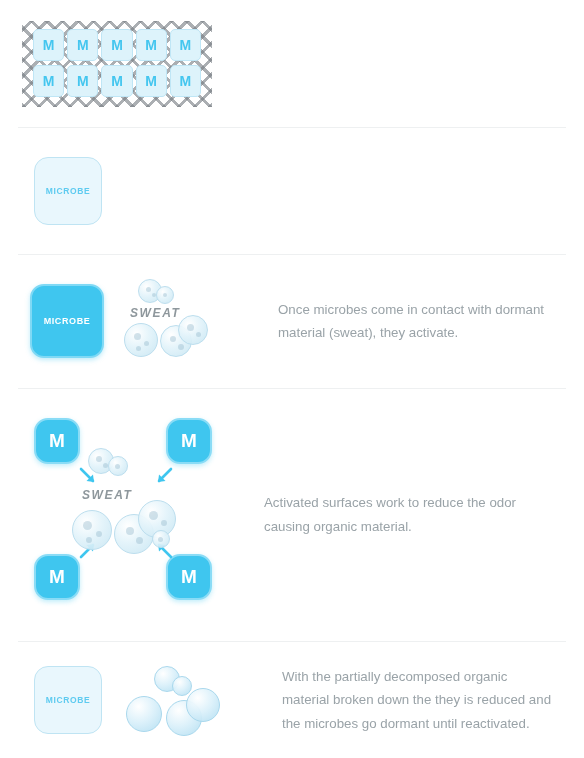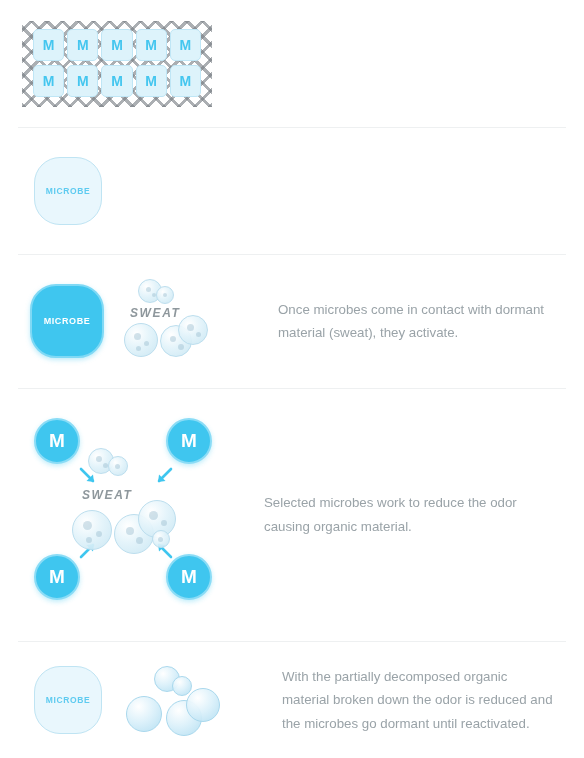--- a/index.html
+++ b/index.html
@@ -102,21 +102,21 @@
     align-items: center;
     justify-content: center;
     font-size: 14px;
     font-weight: bold;
     color: #44c6ef;
     font-family: "Liberation Sans", sans-serif;
   }
 
   
   .microbe-box {
-    border-radius: 26px;
+    border-radius: 14px;
     display: flex;
     align-items: center;
     justify-content: center;
     box-sizing: border-box;
     font-family: "Liberation Sans", sans-serif;
     letter-spacing: 0.6px;
   }
   .microbe-box.dormant {
     width: 68px;
     height: 68px;
@@ -338,35 +338,35 @@
           </div>
           <div class="blob" style="left:86px; top:88px; width:18px; height:18px;">
             <div class="speck" style="left:5px; top:6px; width:5px; height:5px;"></div>
           </div>
         </div>
 
         <div class="sweat-label">SWEAT</div>
       </div>
     </div>
     <div class="text-col">
-      <p class="step-text">Selected microbes work to reduce the odor causing organic material.</p>
+      <p class="step-text">Activated surfaces work to reduce the odor causing organic material.</p>
     </div>
   </div>
 
   <div class="divider"></div>
 
   <div class="step-row r5">
     <div class="visual-col r5-visual">
       <div class="microbe-box dormant">MICROBE</div>
       <div class="sweat-area" style="margin-left:22px; height:84px;">
         <div class="blob clean" style="left:30px; top:8px; width:26px; height:26px;"></div>
         <div class="blob clean" style="left:48px; top:18px; width:20px; height:20px;"></div>
         <div class="blob clean" style="left:2px; top:38px; width:36px; height:36px;"></div>
         <div class="blob clean" style="left:42px; top:42px; width:36px; height:36px;"></div>
         <div class="blob clean" style="left:62px; top:30px; width:34px; height:34px;"></div>
       </div>
     </div>
     <div class="text-col">
-      <p class="step-text">With the partially decomposed organic material broken down the odor is reduced and the microbes go dormant until reactivated.</p>
+      <p class="step-text">With the partially decomposed organic material broken down the they is reduced and the microbes go dormant until reactivated.</p>
     </div>
   </div>
 
 </div>
 
 </body></html>

